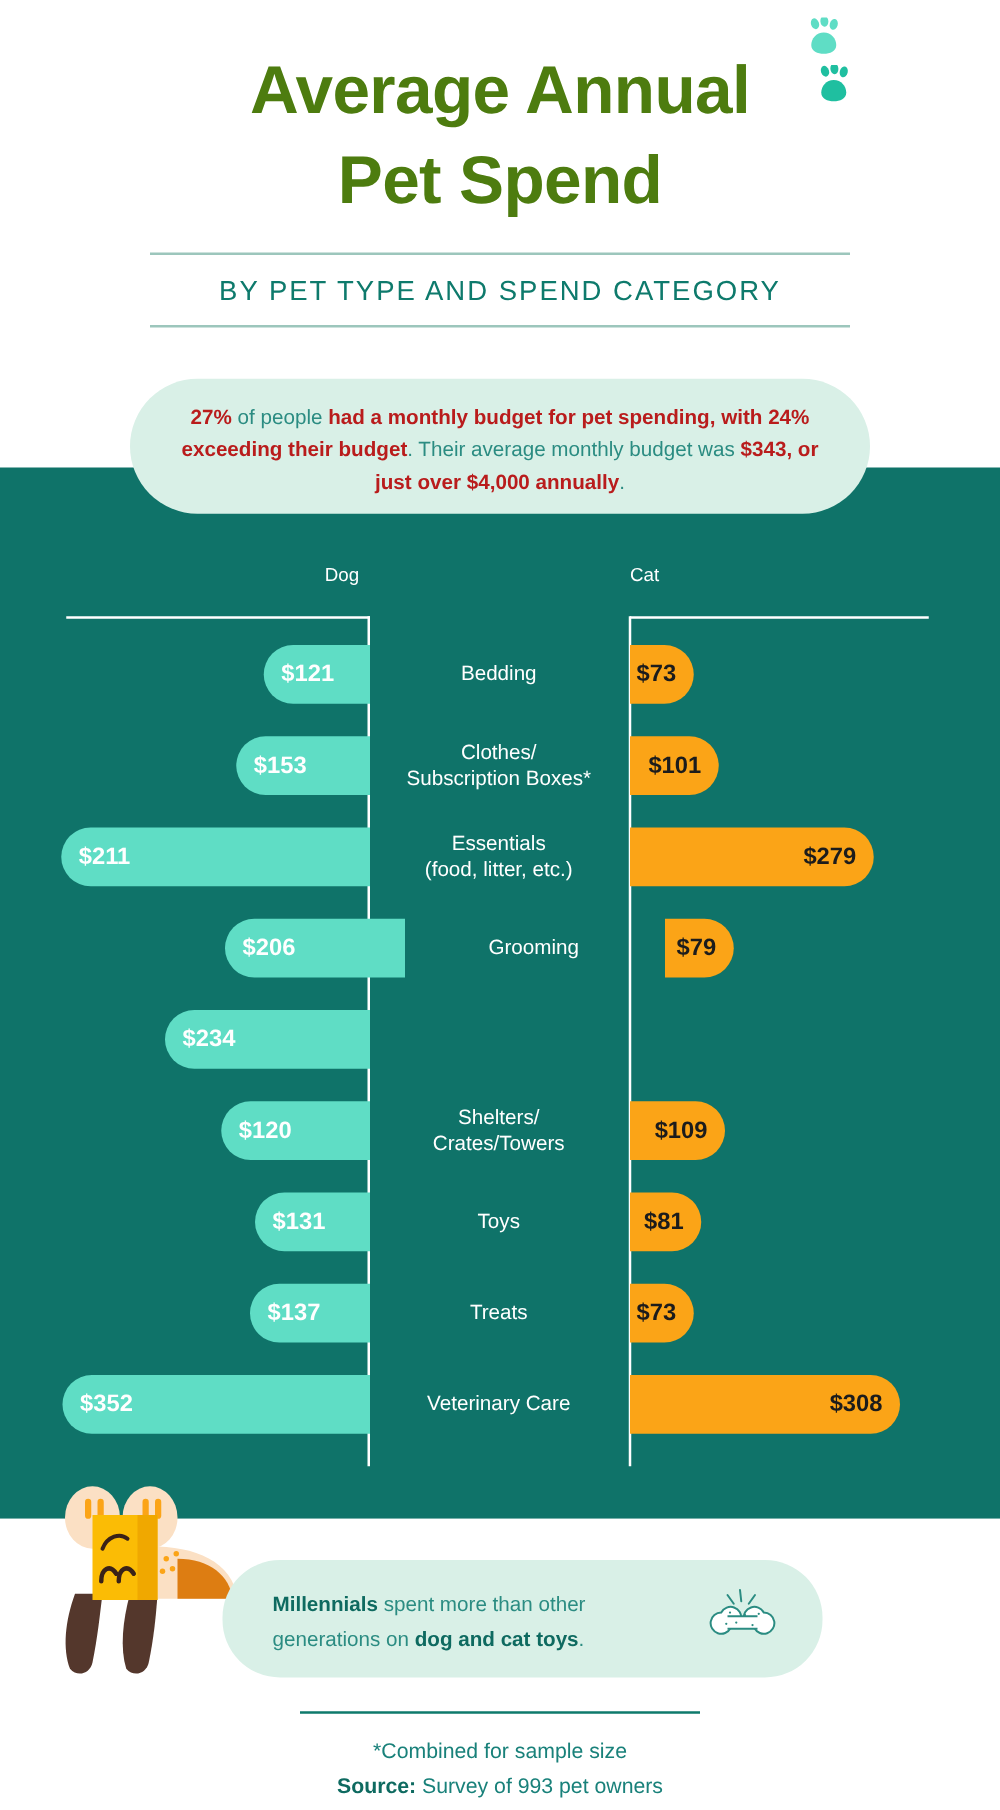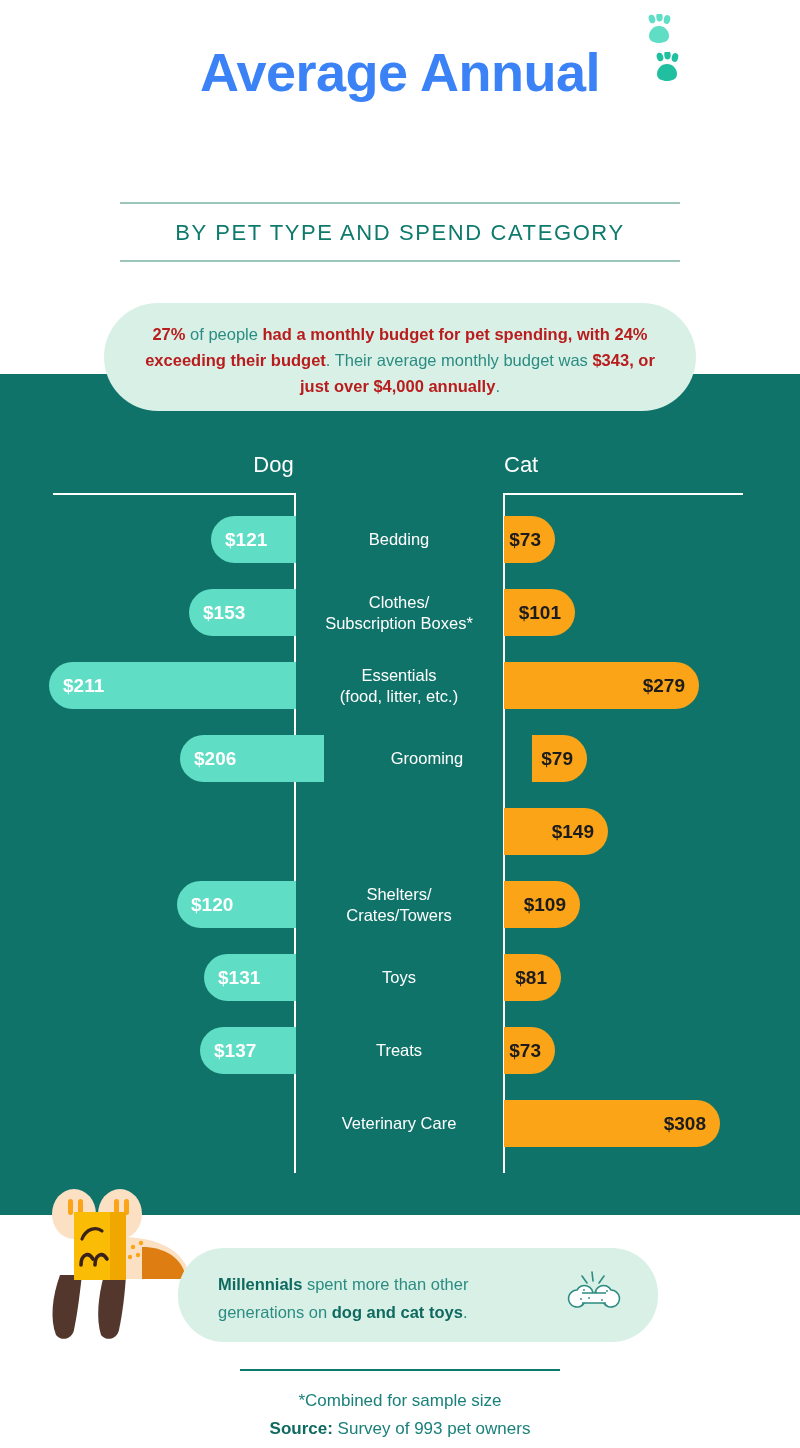--- a/index.html
+++ b/index.html
@@ -13,21 +13,21 @@
 
   
   #header {
     position:absolute; left:0; top:0; width:800px; height:374px;
     background:#ffffff;
   }
   #title {
     position:absolute; left:0; top:36px; width:800px;
     text-align:center;
     font-size:54px; line-height:72px; font-weight:700;
-    color:#3b82f6; letter-spacing:-0.5px;
+    color:#4d7c0f; letter-spacing:-0.5px;
   }
   #paw-cluster { position:absolute; left:636px; top:14px; width:50px; height:72px; }
   .paw { position:absolute; }
 
   #subtitle-wrap {
     position:absolute; left:120px; top:202px; width:560px;
   }
   .rule { height:2px; background:#9CC6BC; width:100%; }
   #subtitle {
     text-align:center;
@@ -50,21 +50,21 @@
     text-align:center;
     font-size:16.5px; line-height:26px; color:#2B8C82;
   }
   #stat-callout b { color:#b91c1c; font-weight:700; }
 
   
   #chart { position:absolute; left:0; top:0; width:800px; height:841px; }
 
   .col-head {
     position:absolute; top:78px;
-    color:#ffffff; font-size:22px; font-weight:400;
+    color:#ffffff; font-size:15px; font-weight:400;
   }
   #head-dog  { left:196px; width:155px; text-align:center; }
   #head-cat  { left:504px; width:60px; text-align:left; }
 
   .axis-top { position:absolute; height:2px; background:#ffffff; top:119px; }
   #axis-top-dog { left:53px; width:243px; }
   #axis-top-cat { left:504px; width:239px; }
 
   .axis-v { position:absolute; width:2px; background:#ffffff; top:119px; height:680px; }
   #axis-v-dog { left:294px; }
@@ -129,20 +129,21 @@
   }
   #foot-source b { color:#0E6A60; font-weight:700; }
 </style>
 </head>
 <body>
 
 <div id="header">
 
   <div id="title">
     <div>Average Annual</div>
+    <div>Pet Spend</div>
   </div>
 
   <div id="paw-cluster">
     <svg class="paw" style="left:8px; top:0;" width="30" height="32" viewBox="0 0 30 32">
       <ellipse cx="8" cy="5" rx="3.2" ry="4.4" fill="#5FDDC5" transform="rotate(-18 8 5)"></ellipse>
       <ellipse cx="15.5" cy="3" rx="3.2" ry="4.4" fill="#5FDDC5" transform="rotate(-4 15.5 3)"></ellipse>
       <ellipse cx="23" cy="5.5" rx="3.2" ry="4.4" fill="#5FDDC5" transform="rotate(14 23 5.5)"></ellipse>
       <path d="M15 12 C21 12 25 17 25 22 C25 27 20 29 15 29 C10 29 5 27 5 22 C5 17 9 12 15 12 Z" fill="#5FDDC5"></path>
     </svg>
     <svg class="paw" style="left:16px; top:38px;" width="30" height="32" viewBox="0 0 30 32">
@@ -207,22 +208,22 @@
             <span>$206</span>
           </div>
           <div class="cat-label">
             <div>Grooming</div>
           </div>
           <div class="bar bar-cat" style="left: 504px; width: 55px;">
             <span>$79</span>
           </div>
         </div>
         <div class="row" style="top: 421px;">
-          <div class="bar bar-cat" style="left: 504px; width: 104px;">
-            <span>$149</span>
+          <div class="bar bar-dog" style="left: 132px; width: 164px;">
+            <span>$234</span>
           </div>
         </div>
         <div class="row" style="top: 494px;">
           <div class="bar bar-dog" style="left: 177px; width: 119px;">
             <span>$120</span>
           </div>
           <div class="cat-label">
             <div>Shelters/<br>Crates/Towers</div>
           </div>
           <div class="bar bar-cat" style="left: 504px; width: 76px;">
@@ -245,20 +246,23 @@
             <span>$137</span>
           </div>
           <div class="cat-label">
             <div>Treats</div>
           </div>
           <div class="bar bar-cat" style="left: 504px; width: 51px;">
             <span>$73</span>
           </div>
         </div>
         <div class="row" style="top: 713px;">
+          <div class="bar bar-dog" style="left: 50px; width: 246px;">
+            <span>$352</span>
+          </div>
           <div class="cat-label">
             <div>Veterinary Care</div>
           </div>
           <div class="bar bar-cat" style="left: 504px; width: 216px;">
             <span>$308</span>
           </div>
         </div>
       </div>
   </div>
 </div>

